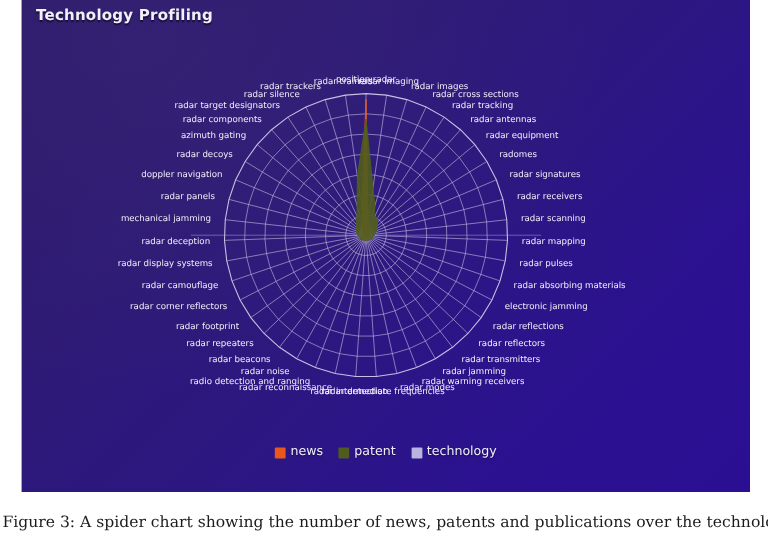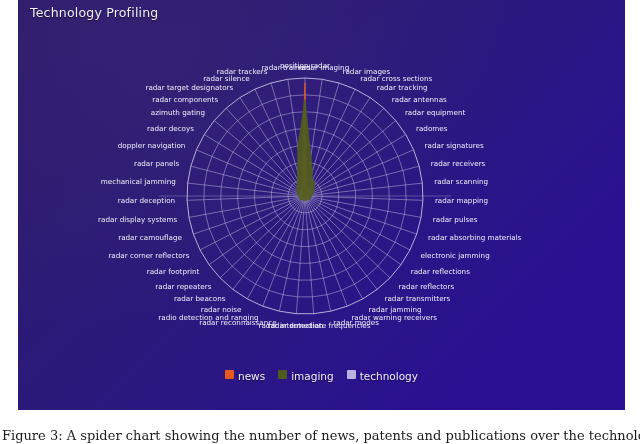--- a/index.html
+++ b/index.html
@@ -13,35 +13,35 @@
     overflow:hidden;
   }
   #panel::after{
     content:"";position:absolute;inset:0;
     background:radial-gradient(ellipse at 15% 8%, rgba(60,40,120,.55) 0%, rgba(40,20,110,0) 55%);
     pointer-events:none;
   }
 
   #chart-title{
     position:absolute;left:12px;top:5px;
-    color:#f2f0fa;font-size:12.5px;font-weight:normal;letter-spacing:.2px;
+    color:#f2f0fa;font-size:12.5px;font-weight:bold;letter-spacing:.2px;
     text-shadow:0 1px 1px rgba(0,0,0,.55);
     z-index:8;
   }
 
   #plotwrap{position:absolute;left:0;top:0;width:607px;height:312px;z-index:4;}
   svg{display:block;}
 
   
   #legend{
     position:absolute;left:0;right:0;bottom:28px;
     display:flex;justify-content:center;align-items:center;gap:13px;
     z-index:9;
   }
-  .lg-item{display:flex;align-items:flex-start;gap:4px;}
+  .lg-item{display:flex;align-items:flex-end;gap:4px;}
   .lg-swatch{width:9px;height:9px;display:inline-block;border-radius:1px;}
   .lg-label{color:#f0eefa;font-size:10.5px;text-shadow:0 1px 1px rgba(0,0,0,.5);}
 
   
   #caption-clip{
     position:absolute;left:0;top:429px;width:640px;height:15px;overflow:hidden;
   }
   #caption{
     position:absolute;left:2px;top:-2px;width:636px;
     font-family:"DejaVu Serif","Liberation Serif",serif;
@@ -169,21 +169,21 @@
         </svg>
     </div>
 
     <div id="legend">
         <div class="lg-item">
           <span class="lg-swatch" style="background: rgb(232, 88, 28);"></span>
           <span class="lg-label">news</span>
         </div>
         <div class="lg-item">
           <span class="lg-swatch" style="background: rgb(79, 92, 30);"></span>
-          <span class="lg-label">imaging</span>
+          <span class="lg-label">patent</span>
         </div>
         <div class="lg-item">
           <span class="lg-swatch" style="background: rgb(185, 179, 224);"></span>
           <span class="lg-label">technology</span>
         </div>
       </div>
 
   </div>
 
   <div id="caption-clip">

